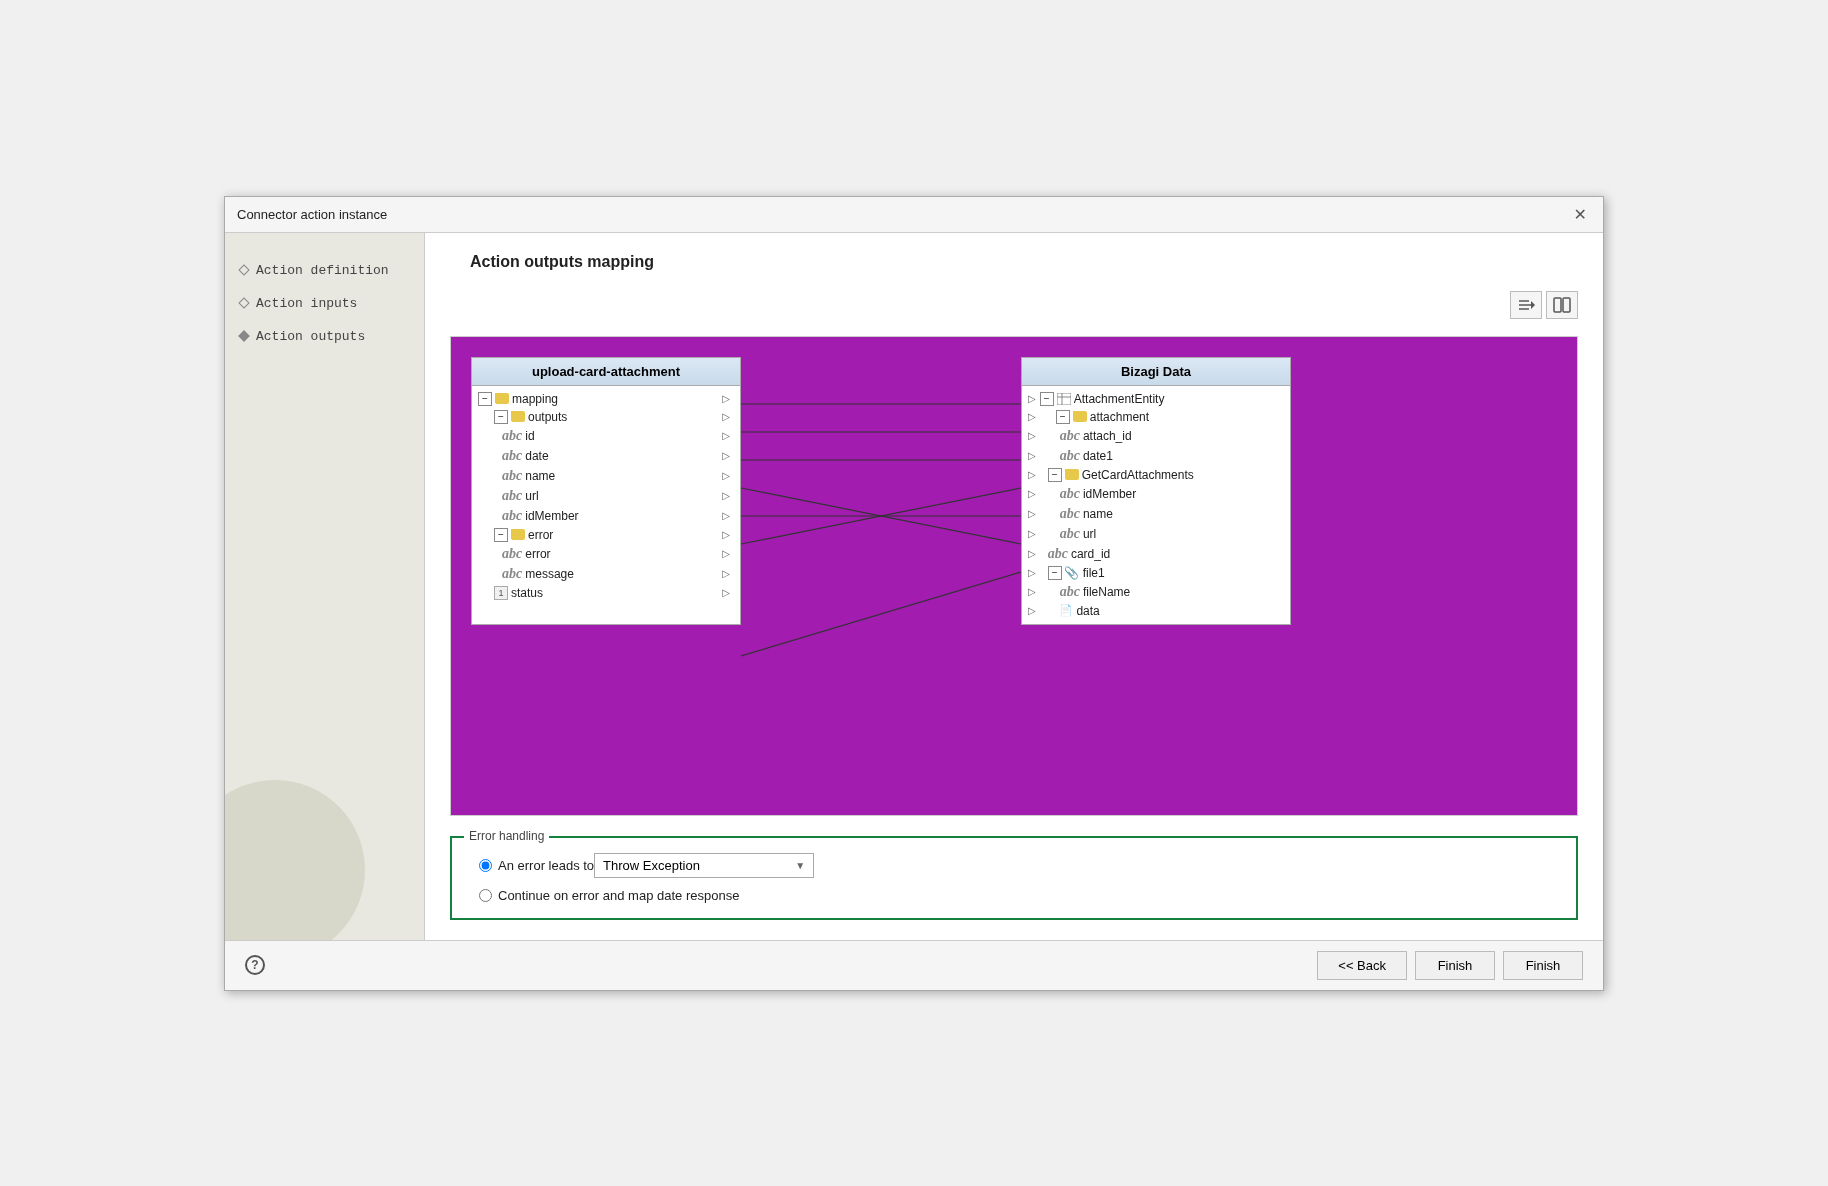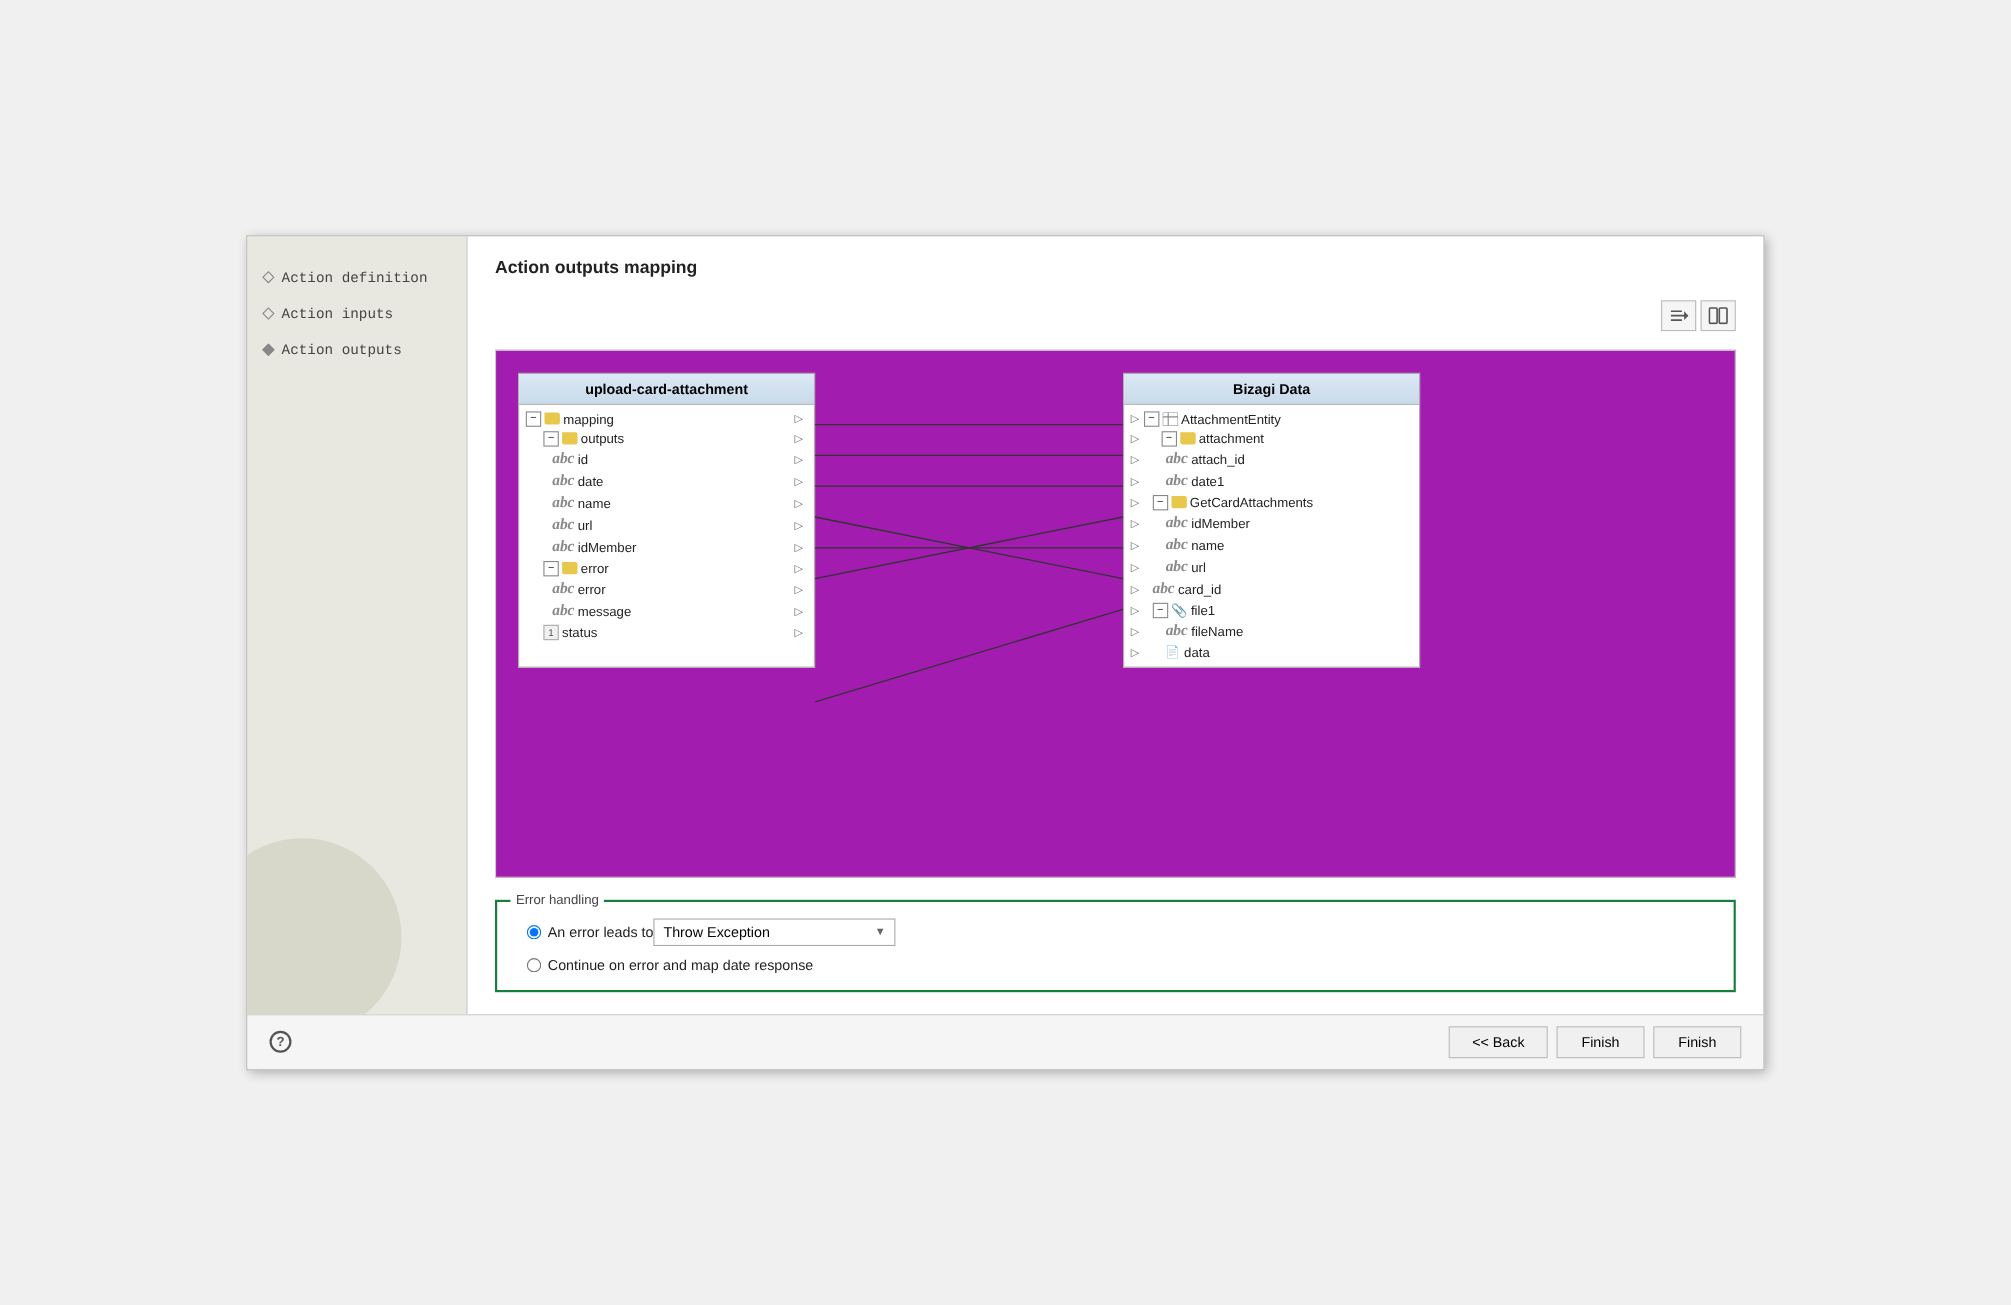--- a/index.html
+++ b/index.html
@@ -90,20 +90,21 @@
       display: flex;
       flex-direction: column;
       gap: 15px;
       background: #fff;
     }
     .main-title {
       font-size: 16px;
       font-weight: bold;
       color: #222;
       margin-bottom: 5px;
+      margin-left: 20px;
     }
     .mapping-toolbar {
       display: flex;
       justify-content: flex-end;
       gap: 4px;
       margin-bottom: 2px;
     }
     .toolbar-btn {
       width: 32px;
       height: 28px;
@@ -265,20 +266,24 @@
       font-size: 13px;
       cursor: pointer;
       min-width: 80px;
     }
   </style>
 </head>
 <body>
 
 <div class="dialog">
 
+  <div class="dialog-titlebar">
+    <span class="dialog-title">Connector action instance</span>
+    <button class="close-btn">✕</button>
+  </div>
 
   <div class="dialog-body">
 
     <div class="sidebar">
       <div class="sidebar-item">
         <span class="diamond"></span>
         <span>Action definition</span>
       </div>
       <div class="sidebar-item">
         <span class="diamond"></span>

